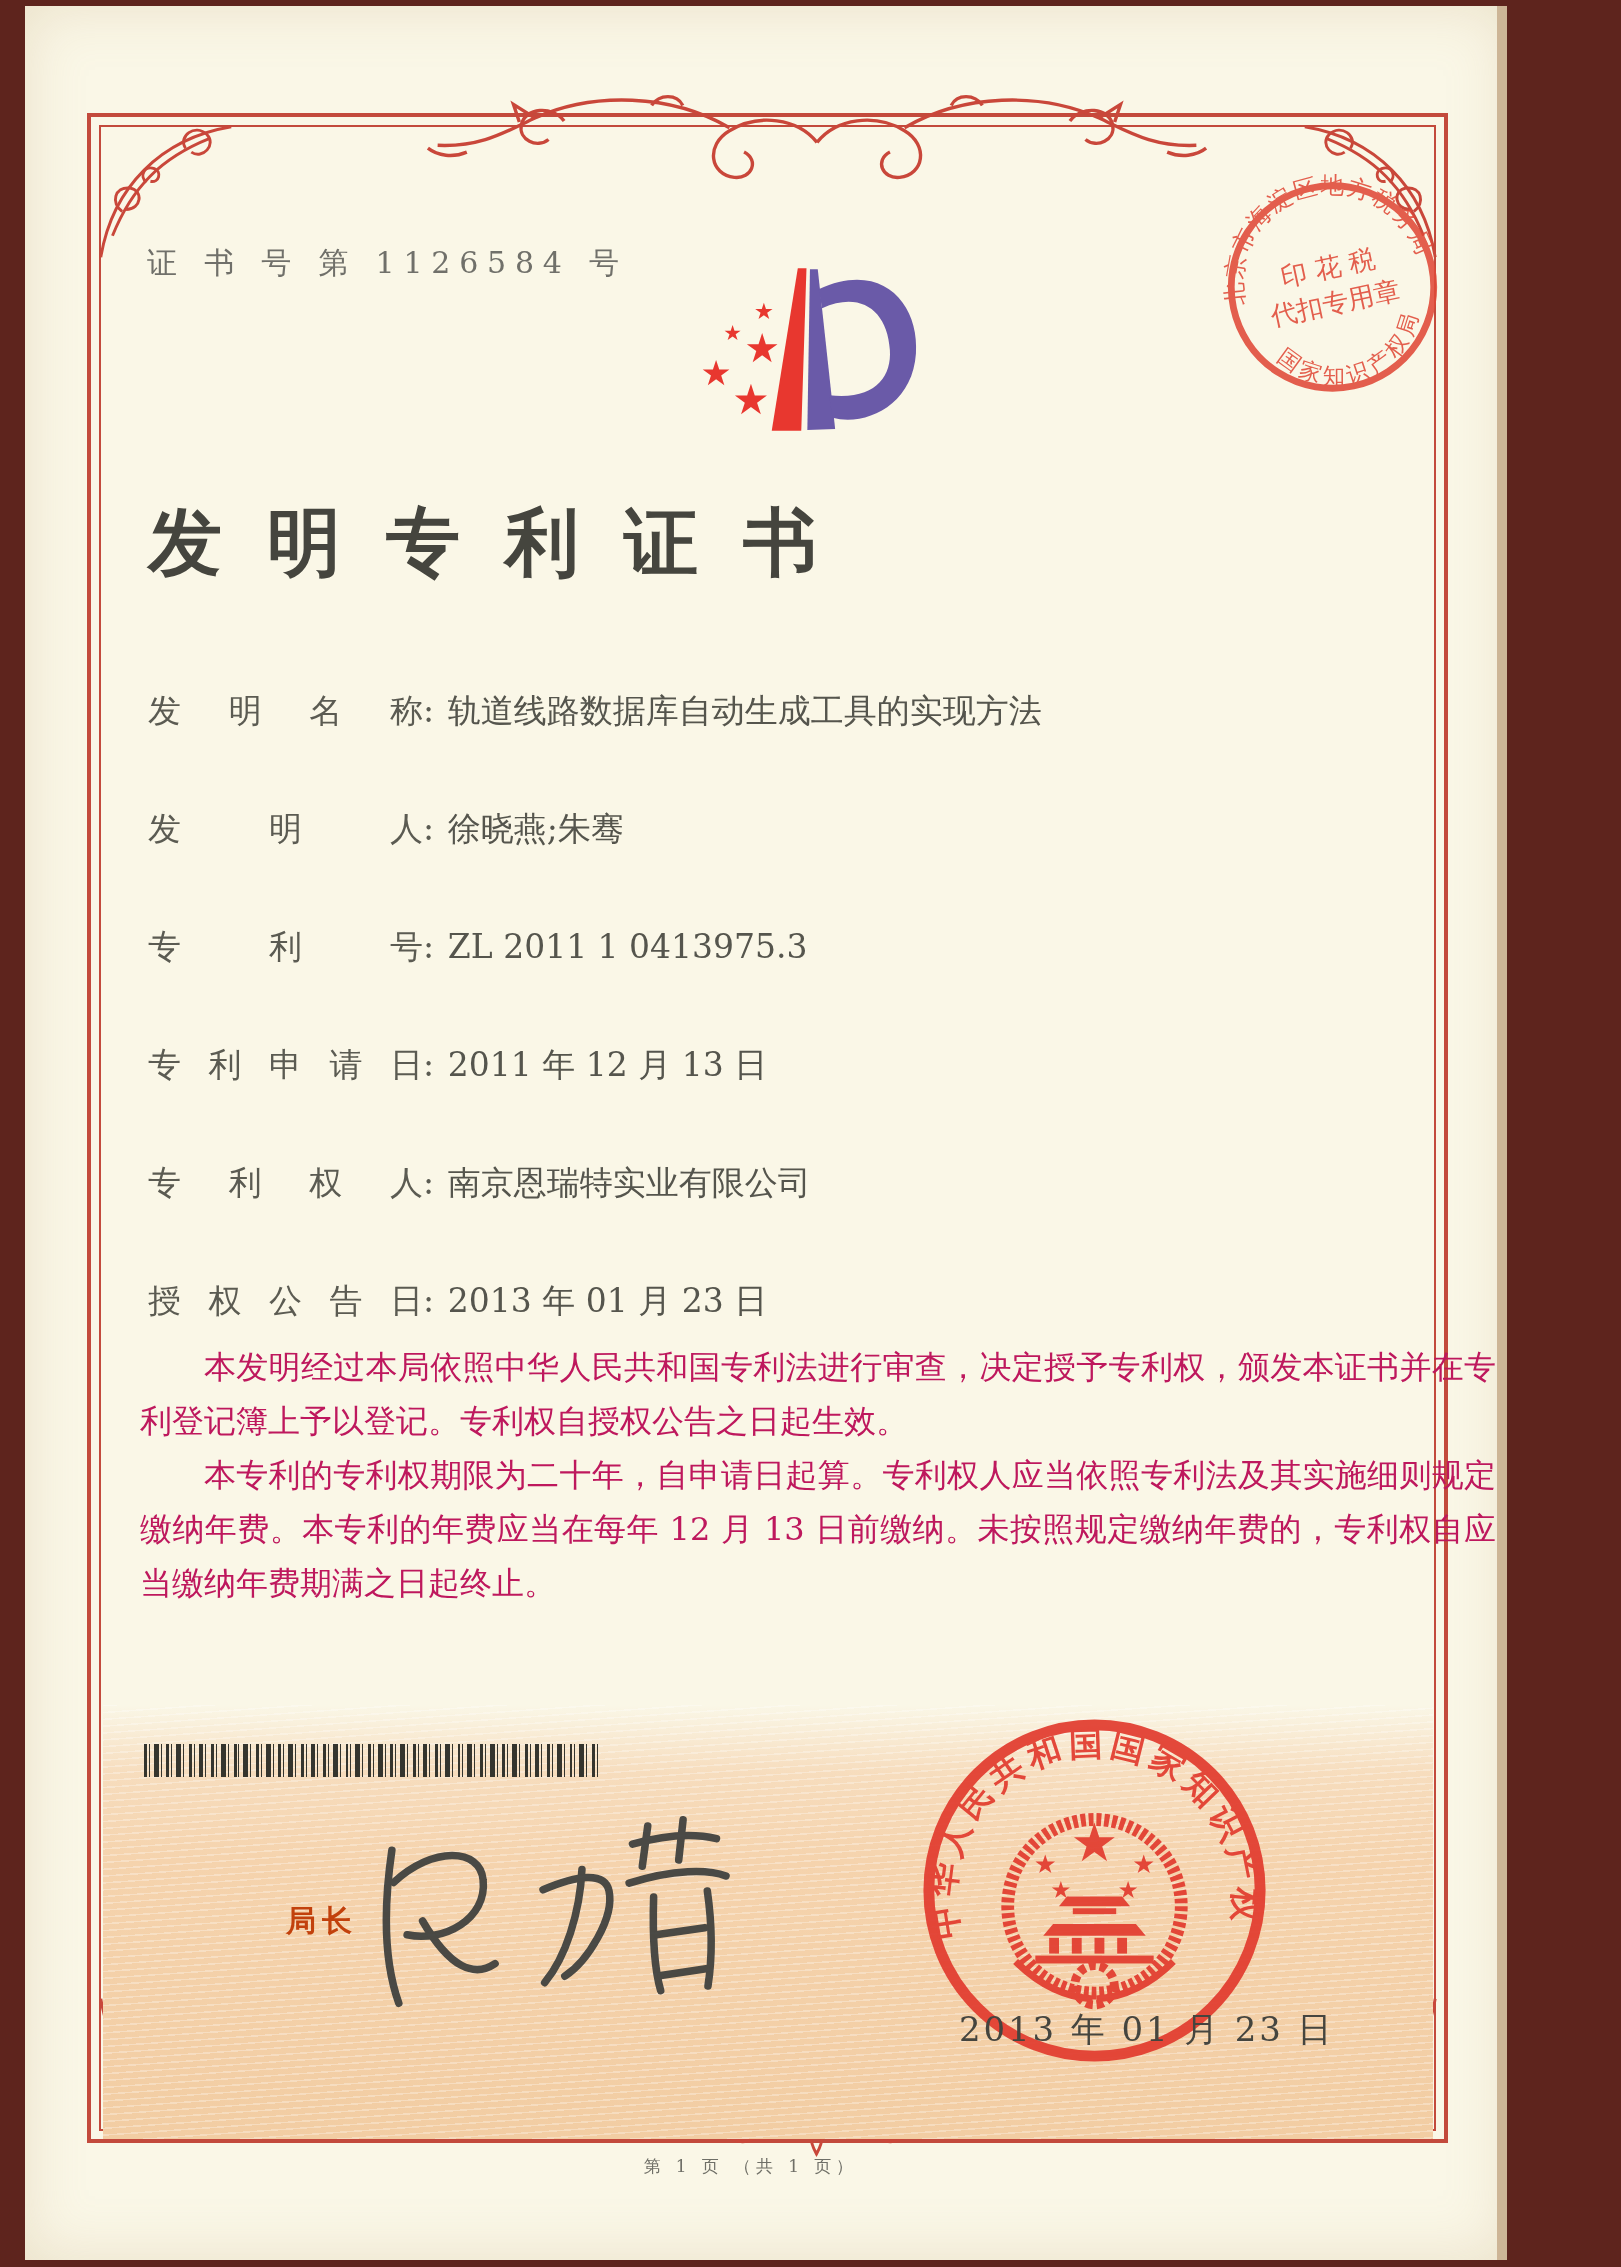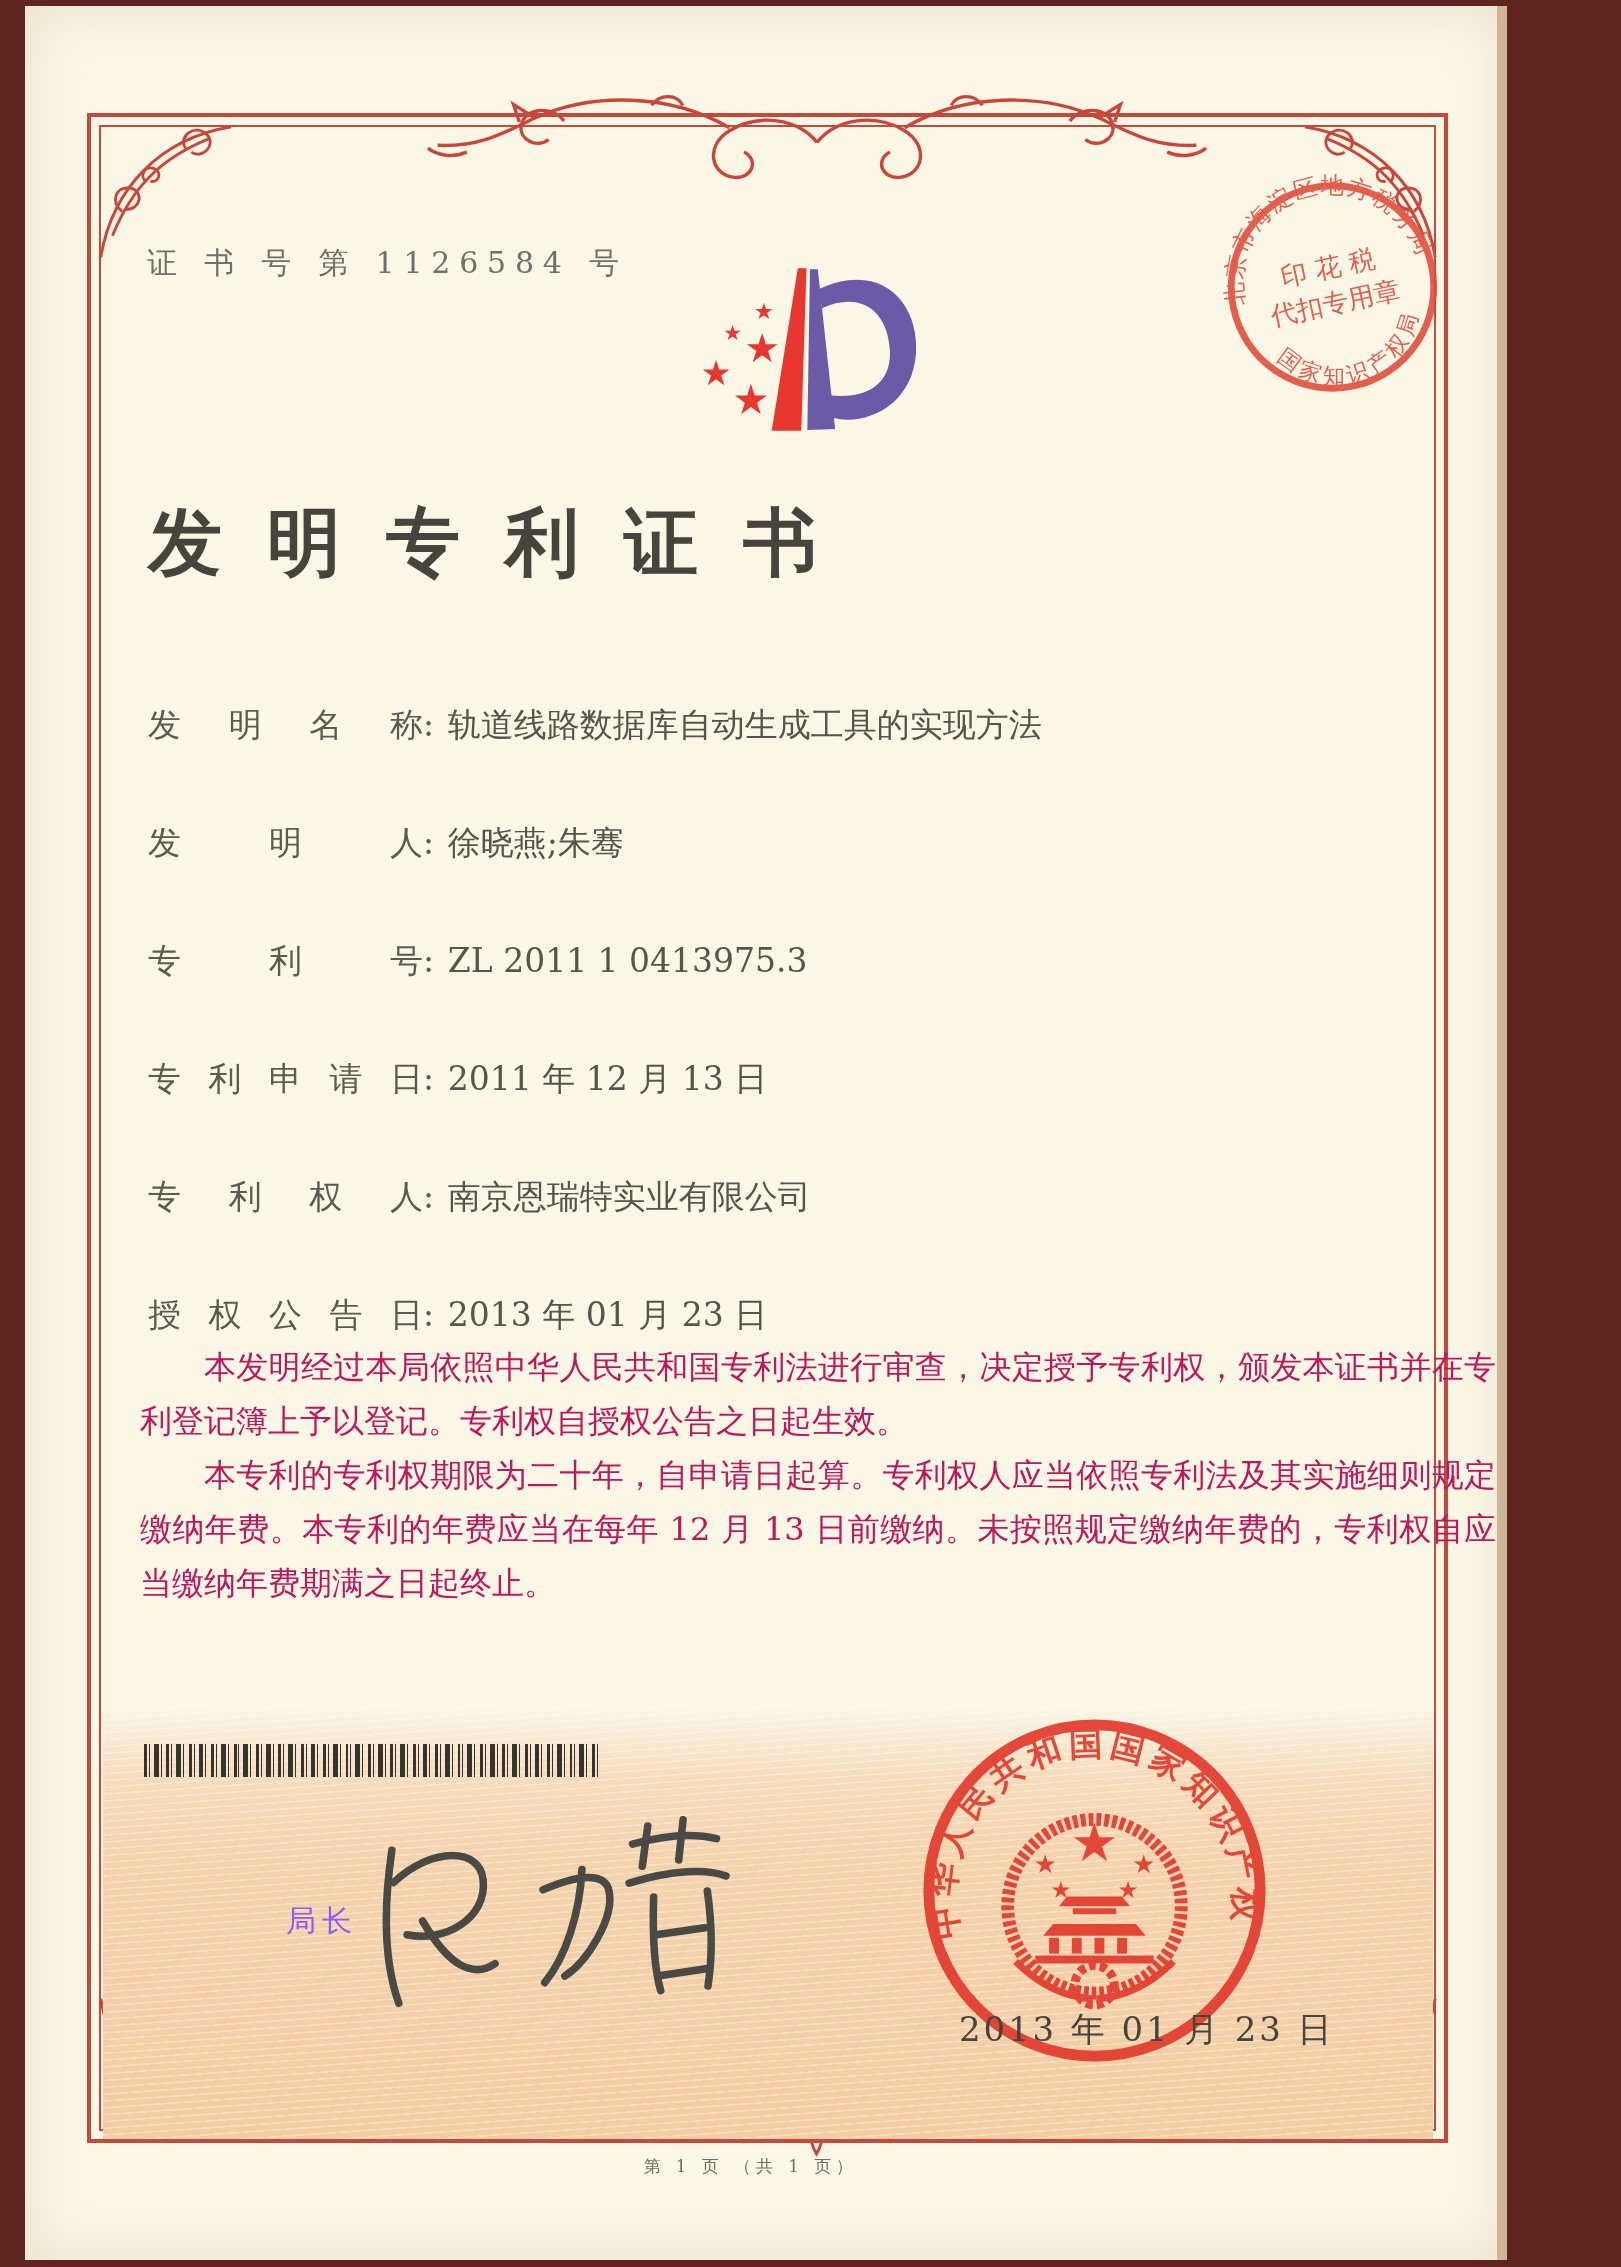--- a/index.html
+++ b/index.html
@@ -21,21 +21,21 @@
                color:#70706a;white-space:nowrap;}
   .logo{position:absolute;left:639px;top:232px;}
   .tax-stamp{position:absolute;left:1198px;top:168px;transform:rotate(-12deg);opacity:.88;}
 
   .title{position:absolute;left:78px;right:74px;top:488px;text-align:left;font-size:74px;
          font-weight:600;letter-spacing:45px;text-indent:45px;color:#45453e;}
 
   
   .fields{position:absolute;left:123px;top:683px;width:1346px;font-size:33px;color:#5b5b52;}
   .field-row{position:absolute;left:0;white-space:nowrap;}
-  .field-label{display:inline-block;width:275px;text-align:justify;text-align-last:justify;margin-top:14px;}
+  .field-label{display:inline-block;width:275px;text-align:justify;text-align-last:justify;}
   .field-colon{margin-right:13.7px;}
   .field-value{color:#55554d;text-align:right;}
 
   
   .body-text{position:absolute;left:115px;top:1334px;width:1356px;font-size:32px;
              line-height:54px;color:#be185d;text-align:justify;}
   .body-text p{margin:0;text-indent:2em;}
 
   
   .bottom-zone{position:absolute;left:78px;right:74px;top:1699px;height:434px;
@@ -43,21 +43,21 @@
       repeating-linear-gradient(176deg, rgba(255,255,255,.30) 0 1.5px, rgba(255,255,255,0) 1.5px 6.8px),
       linear-gradient(180deg, rgba(246,218,186,0) 0, rgba(246,216,182,.85) 68px, #f5d3ad 156px, #f2cda3 100%);}
 
   .barcode{position:absolute;left:119px;top:1738px;width:458px;height:33px;z-index:3;
     background:
       repeating-linear-gradient(90deg,#35352e 0 2.9px,transparent 2.9px 4.9px,#35352e 4.9px 5.9px,
         transparent 5.9px 9.8px,#35352e 9.8px 14.6px,transparent 14.6px 16.6px,#35352e 16.6px 17.6px,
         transparent 17.6px 22.4px);}
 
   .commissioner{position:absolute;left:261px;top:1895px;font-size:30px;letter-spacing:5.9px;
-                color:#8b5cf6;z-index:4;}
+                color:#c2410c;z-index:4;font-weight:bold;}
   .signature{position:absolute;left:336px;top:1806px;z-index:4;transform:rotate(-3deg);}
 
   .seal{position:absolute;left:892px;top:1707px;z-index:2;opacity:.92;}
   .seal-date{position:absolute;left:934px;top:2001px;font-size:34px;letter-spacing:2.9px;
              color:#45453f;z-index:5;white-space:nowrap;}
 
   .footer{position:absolute;left:443px;top:2149px;width:390px;text-align:right;font-size:17px;
           letter-spacing:4.9px;color:#6f6f67;}
 </style>
 </head>

